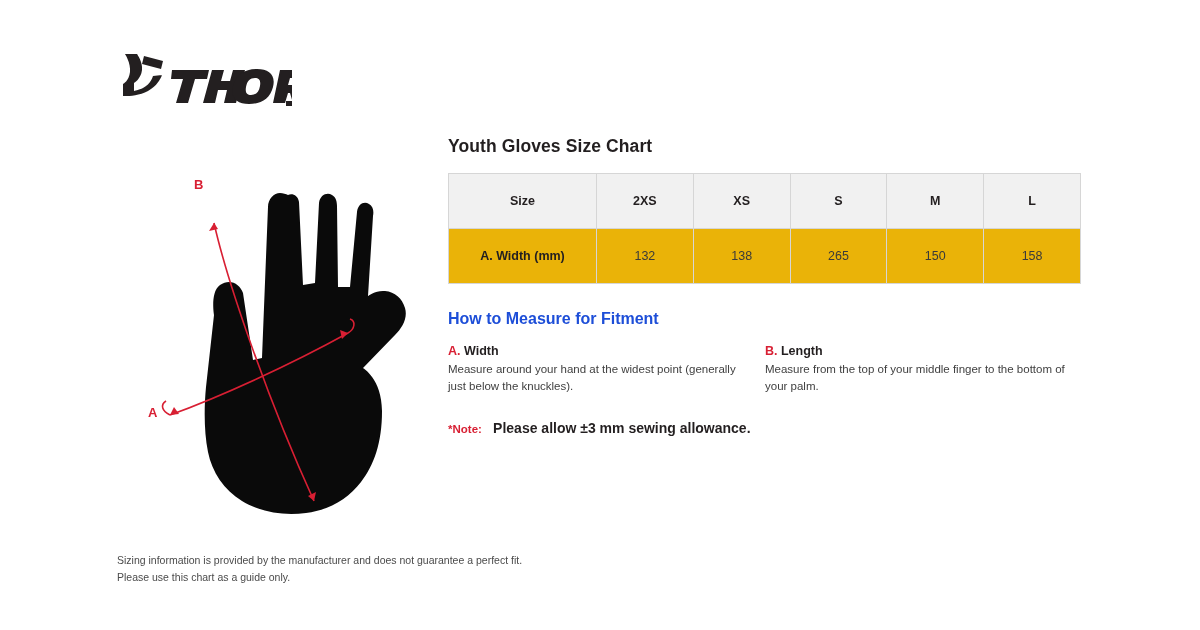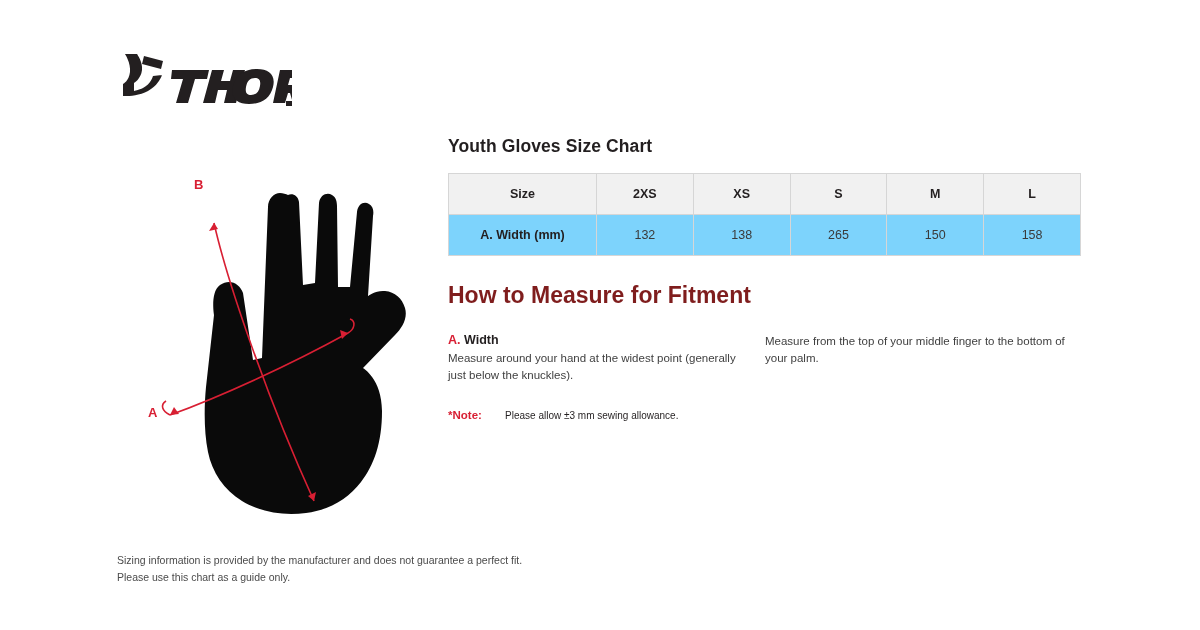--- a/index.html
+++ b/index.html
@@ -62,40 +62,40 @@
 
   table.size-chart td,
   table.size-chart th {
     border: 1px solid #d6d6d6;
     height: 40px;
     font-size: 12.5px;
     text-align: center;
     vertical-align: middle;
     color: #3a3a3a;
     font-weight: normal;
-    padding: 0;
+    padding: 7px;
   }
   table.size-chart tr.head td,
   table.size-chart tr.head th {
     background: #f1f1f1;
     font-weight: bold;
     color: #231f20;
     font-size: 12.5px;
   }
-  table.size-chart tr.row-alt td { background: #7dd3fc; }
+  table.size-chart tr.row-alt td { background: #eab308; }
   table.size-chart td.rowlabel {
     font-weight: bold;
     color: #231f20;
   }
 
   h2.measure-title {
-    font-size: 23px;
-    font-weight: bold;
-    margin: 26px 0 24px 0;
-    color: #7f1d1d;
+    font-size: 16px;
+    font-weight: bold;
+    margin: 26px 0 16px 0;
+    color: #1d4ed8;
   }
 
   .measure-cols {
     display: flex;
     gap: 12px;
   }
   .measure-col { width: 305px; }
   .measure-head {
     font-size: 12.5px;
     font-weight: bold;
@@ -112,23 +112,23 @@
   .note {
     margin-top: 26px;
     font-size: 11.5px;
   }
   .note .note-label {
     color: #d81f33;
     font-weight: bold;
   }
   .note .note-text {
     color: #231f20;
-    font-weight: normal;
-    margin-left: 20px;
-    font-size: 10px;
+    font-weight: bold;
+    margin-left: 8px;
+    font-size: 14px;
   }
 
   
   .footer {
     position: absolute;
     left: 117px;
     top: 552px;
     width: 560px;
     font-size: 10.5px;
     line-height: 1.65;
@@ -246,20 +246,24 @@
 
   <div class="measure-cols">
     <div class="measure-col">
       <div class="measure-head">
         <span class="marker">A.</span>
         <span>Width</span>
       </div>
       <div class="measure-text">Measure around your hand at the widest point (generally just below the knuckles).</div>
     </div>
     <div class="measure-col">
+      <div class="measure-head">
+        <span class="marker">B.</span>
+        <span>Length</span>
+      </div>
       <div class="measure-text">Measure from the top of your middle finger to the bottom of your palm.</div>
     </div>
   </div>
 
   <div class="note">
     <span class="note-label">*Note:</span>
     <span class="note-text">Please allow ±3 mm sewing allowance.</span>
   </div>
 </div>
 

